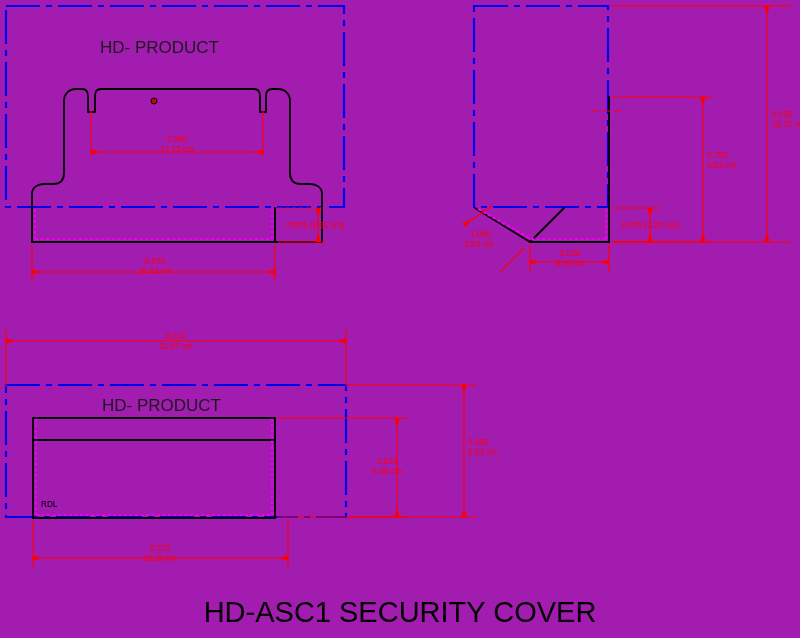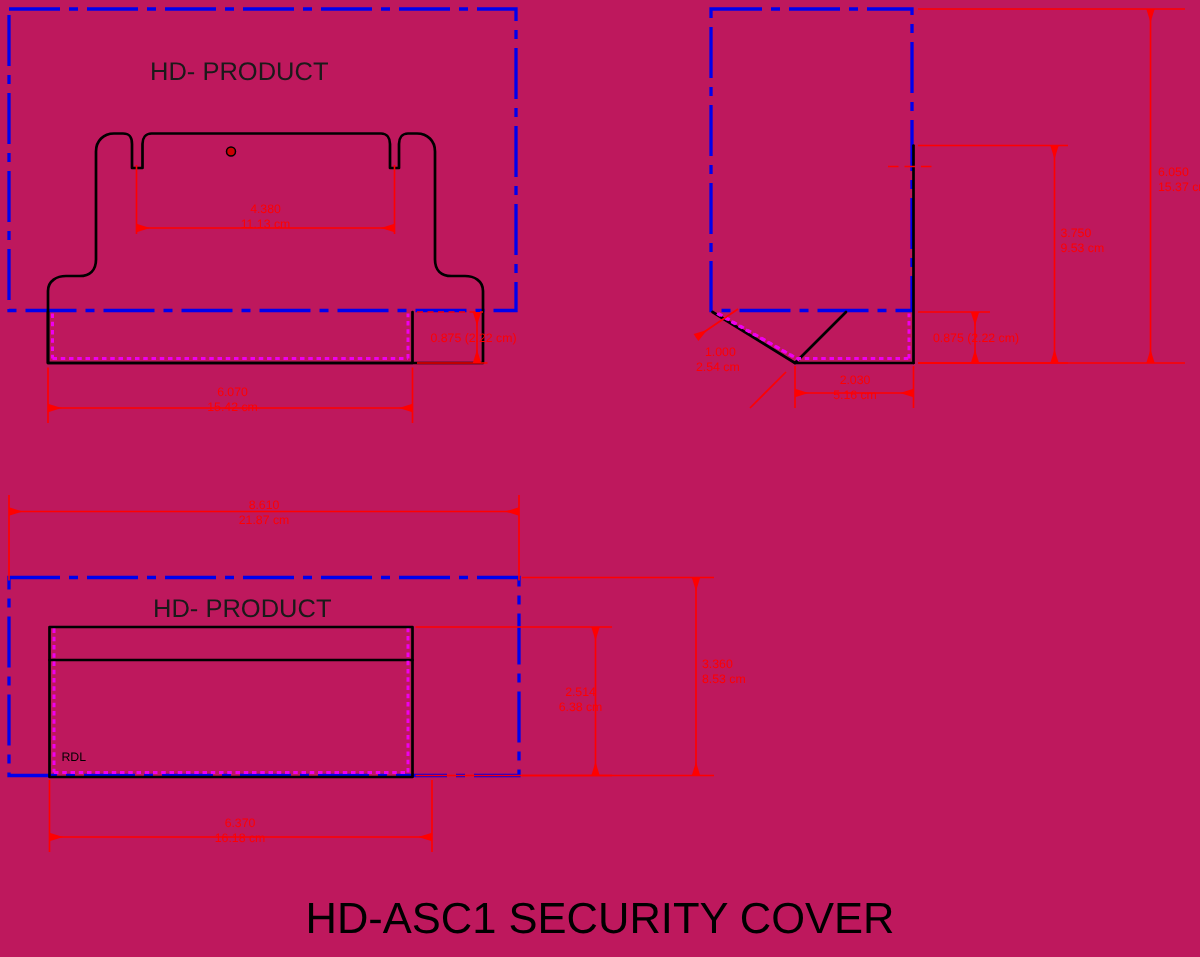--- a/index.html
+++ b/index.html
@@ -10,21 +10,21 @@
   body {
     width: 800px;
     height: 638px;
     overflow: hidden;
     font-family: "Liberation Sans", sans-serif;
   }
   #sheet {
     position: relative;
     width: 800px;
     height: 638px;
-    background: #be185d;
+    background: #a21caf;
   }
   #drawing-svg {
     position: absolute;
     left: 0;
     top: 0;
     width: 800px;
     height: 638px;
   }
   .dim-text {
     font-family: "Liberation Sans", sans-serif;

